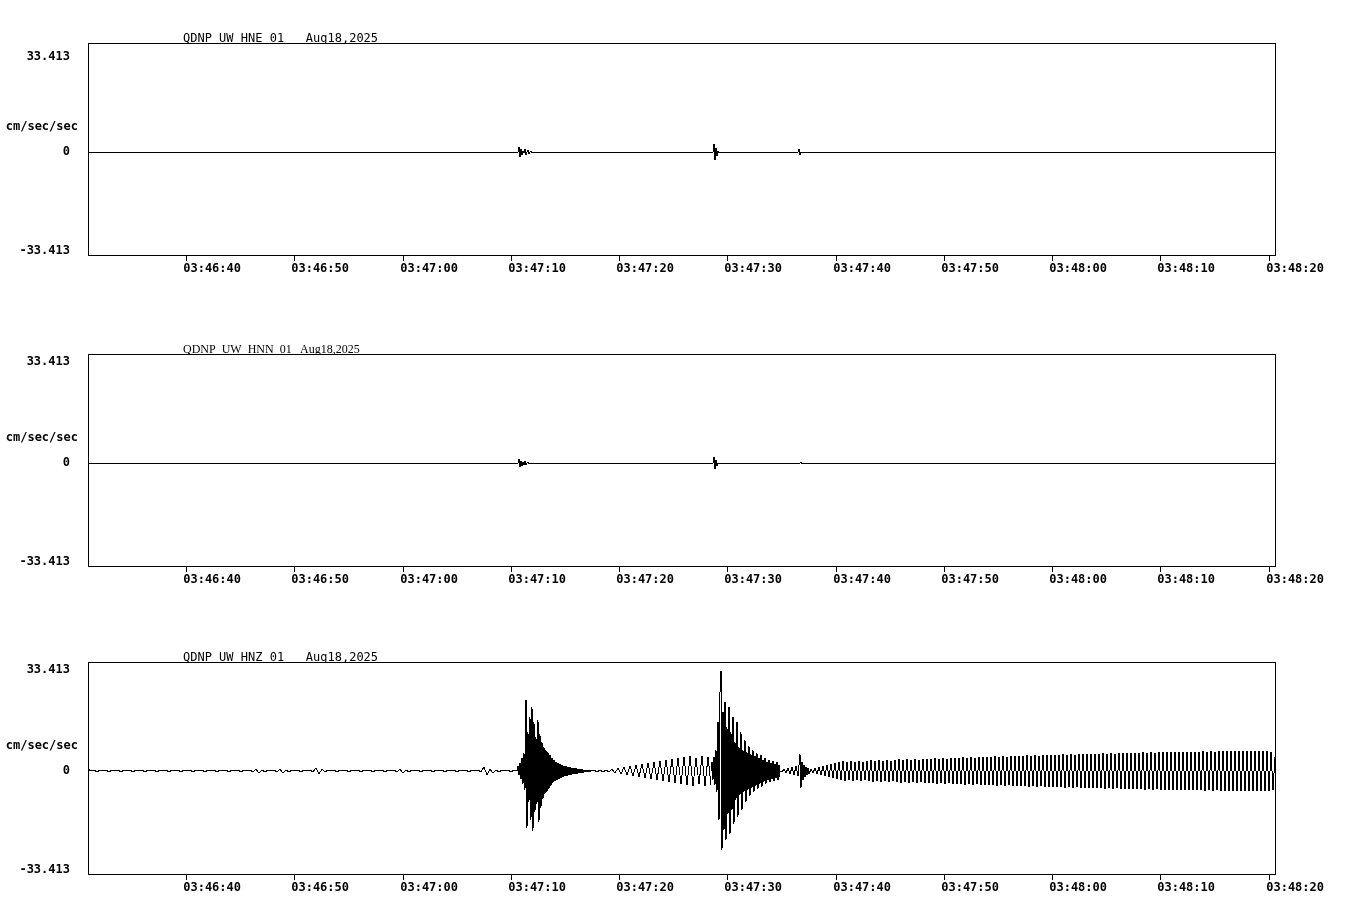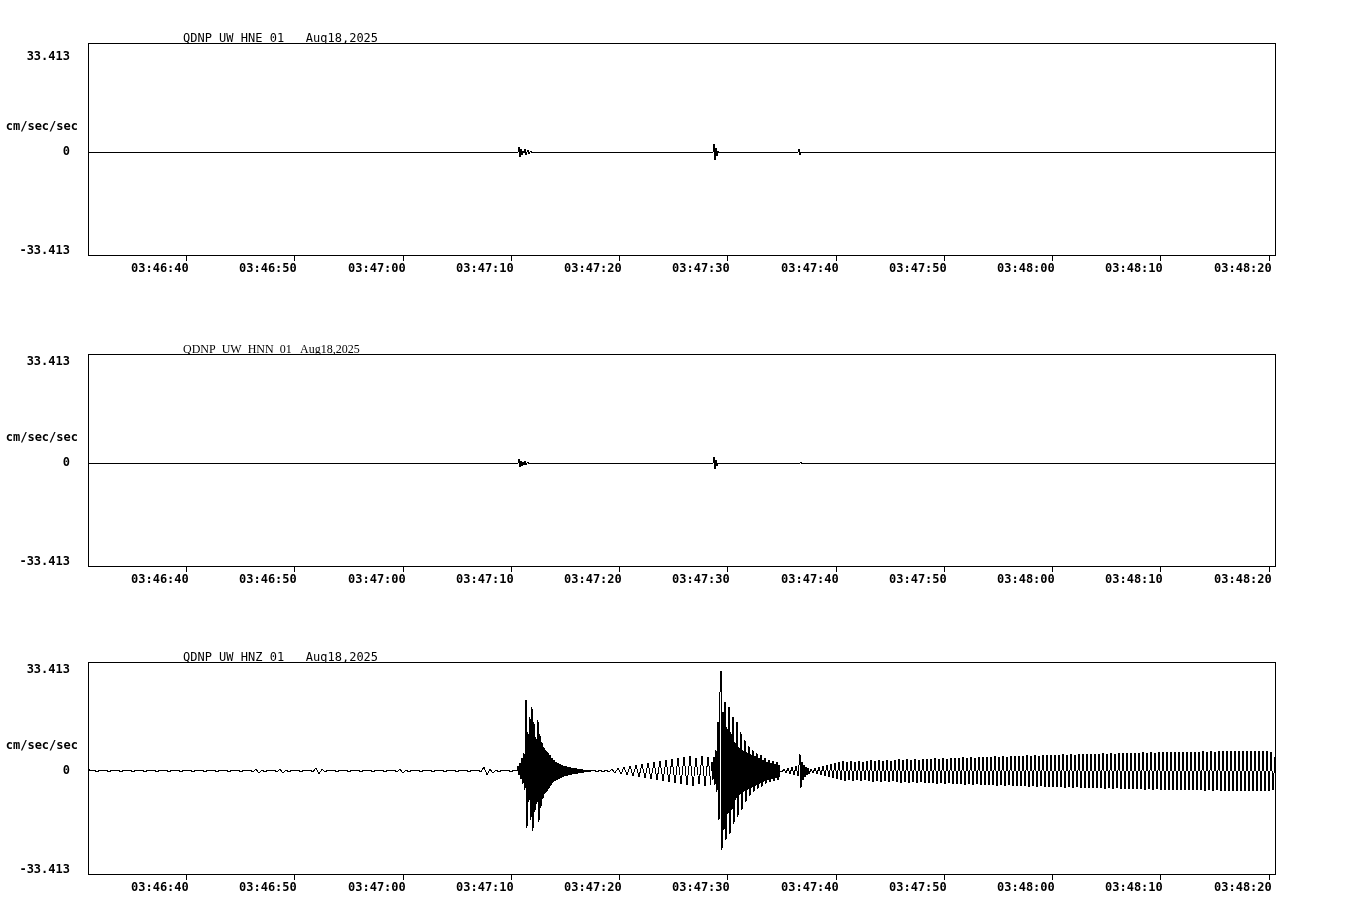--- a/index.html
+++ b/index.html
@@ -49,21 +49,21 @@
     position: absolute;
     font-size: 12px;
     text-align: right;
     white-space: pre;
     font-weight: bold;
     font-family: "DejaVu Sans Mono", "Liberation Mono", monospace;
   }
   .xtick-label {
     position: absolute;
     font-size: 12px;
-    text-align: left;
+    text-align: right;
     white-space: pre;
     font-weight: bold;
     font-family: "DejaVu Sans Mono", "Liberation Mono", monospace;
   }
   .tick-mark {
     position: absolute;
     background: #000000;
   }
   svg.trace {
     position: absolute;

